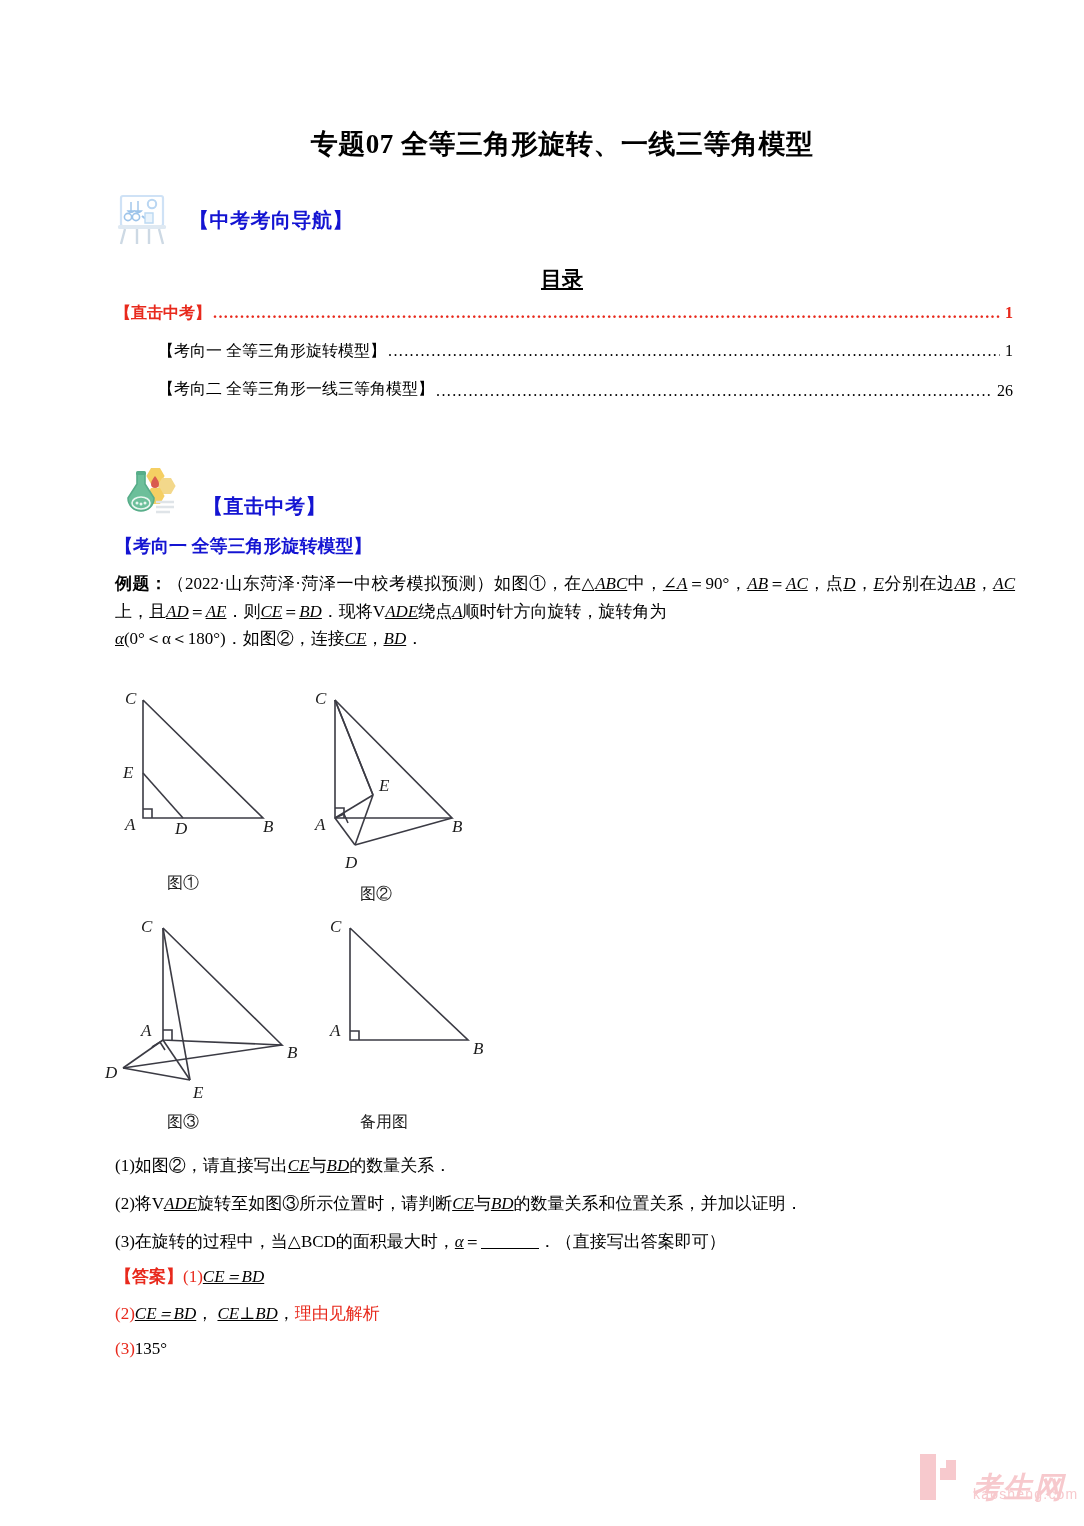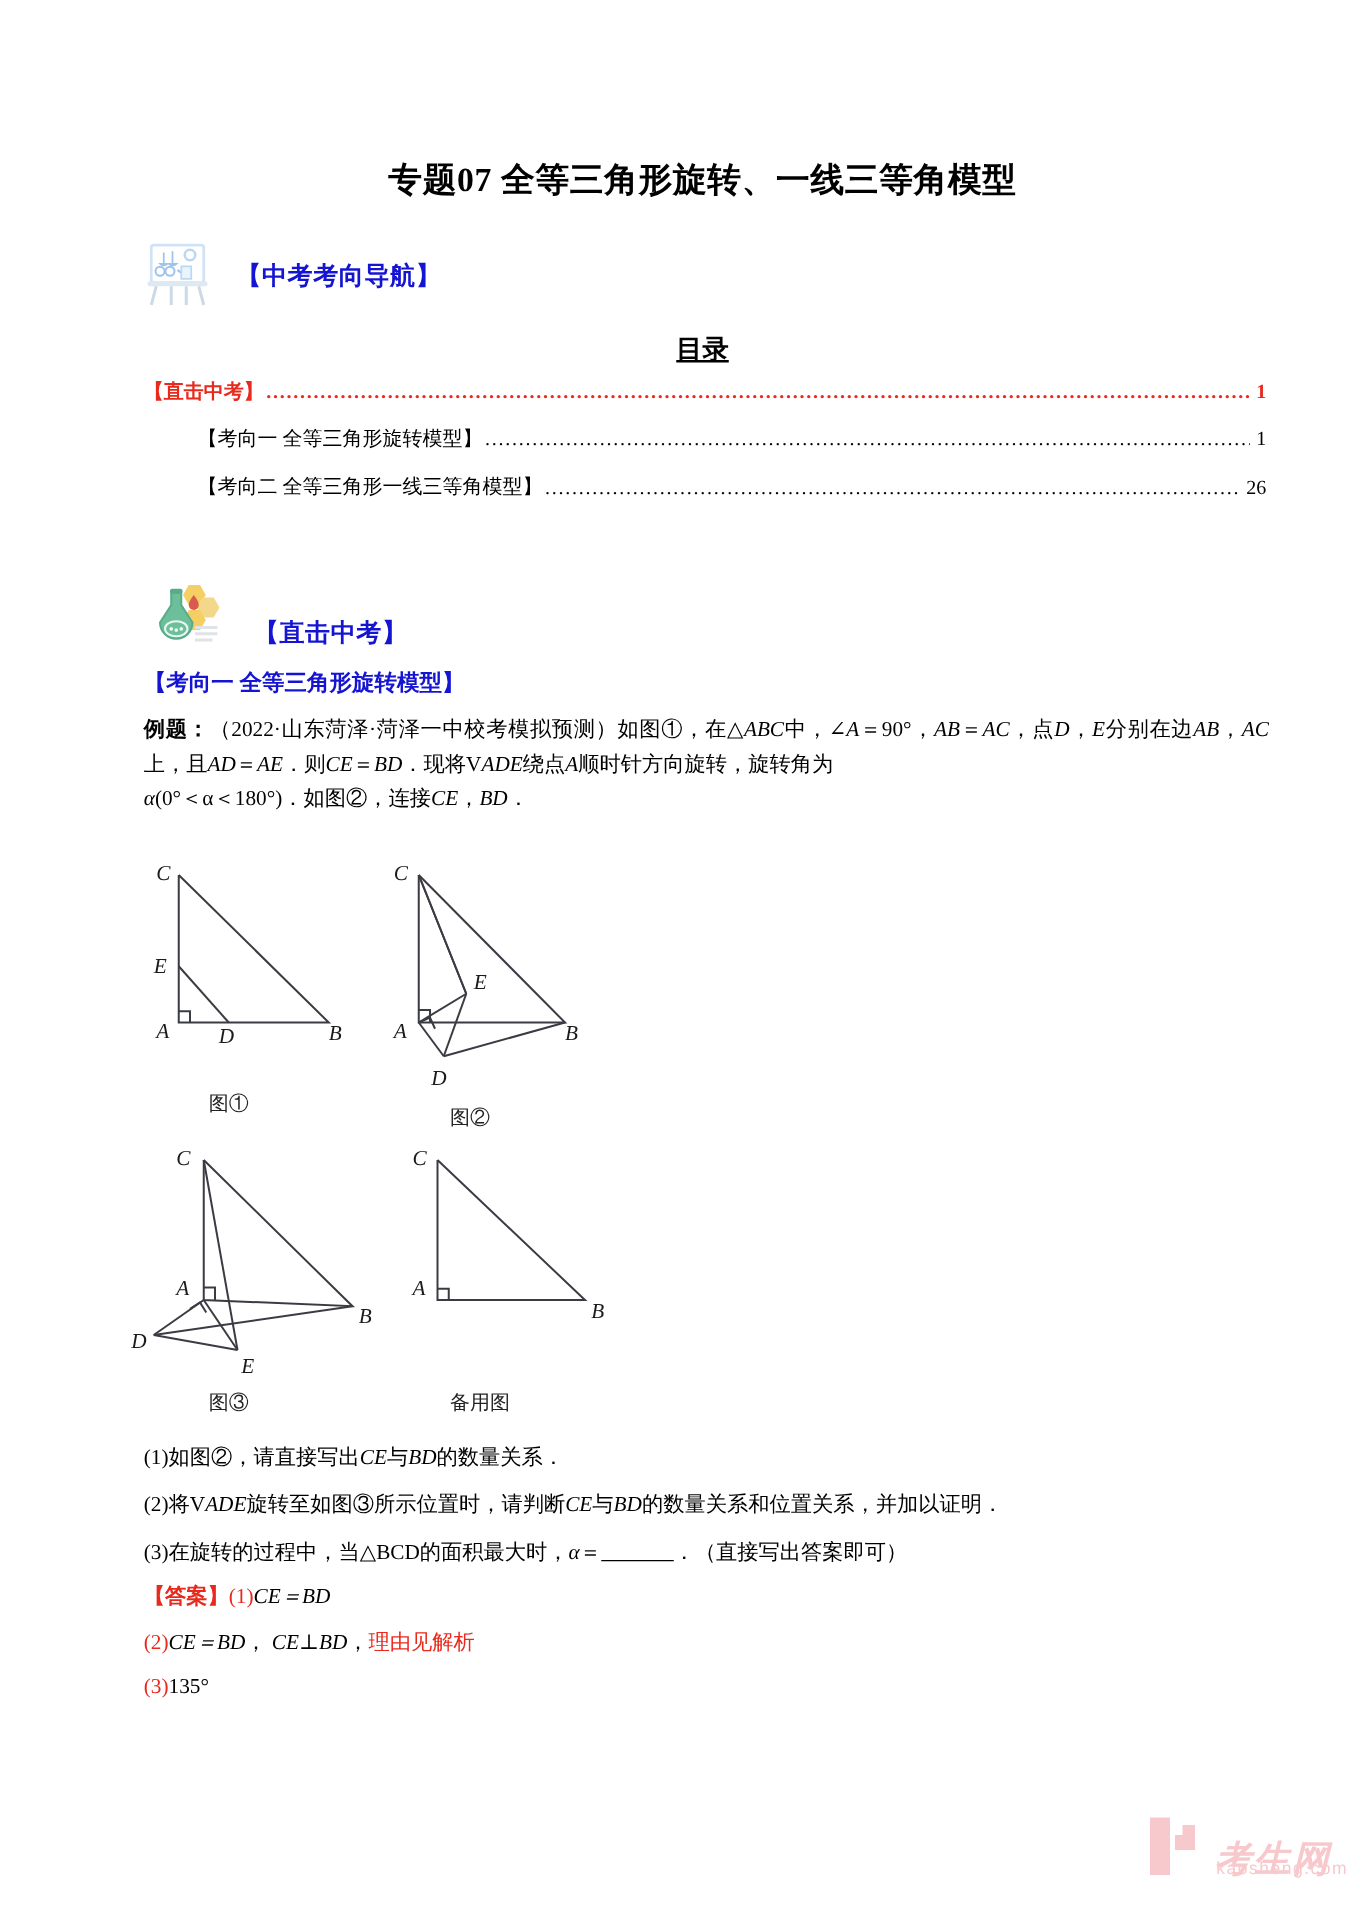--- a/index.html
+++ b/index.html
@@ -58,21 +58,21 @@
   .subhead{
     position:absolute;left:95px;top:534px;
     font-size:18px;font-weight:bold;color:#1414d2;
   }
 
   
   .para{
     position:absolute;font-size:17px;line-height:1.62;
     text-align:justify;
   }
-  .mi{font-style:italic;font-family:"Liberation Serif","DejaVu Serif",serif;}
+  .mi{font-style:italic;font-family:"Liberation Serif","DejaVu Serif",serif;text-decoration:underline;}
   .mn{font-family:"Liberation Serif","DejaVu Serif",serif;}
   .bold{font-weight:bold;}
 
   #p-example{left:95px;top:570px;width:900px;}
   #p-q1{left:95px;top:1152px;width:900px;}
   #p-q2{left:95px;top:1190px;width:900px;}
   #p-q3{left:95px;top:1228px;width:900px;}
 
   .ansline{position:absolute;font-size:17px;color:#e8291c;}
   #a0{left:95px;top:1265px;}

